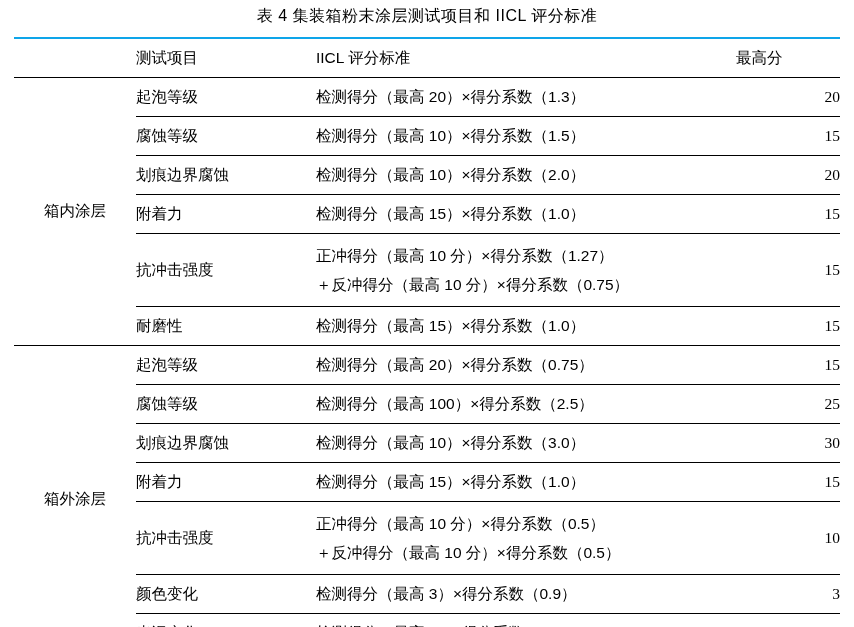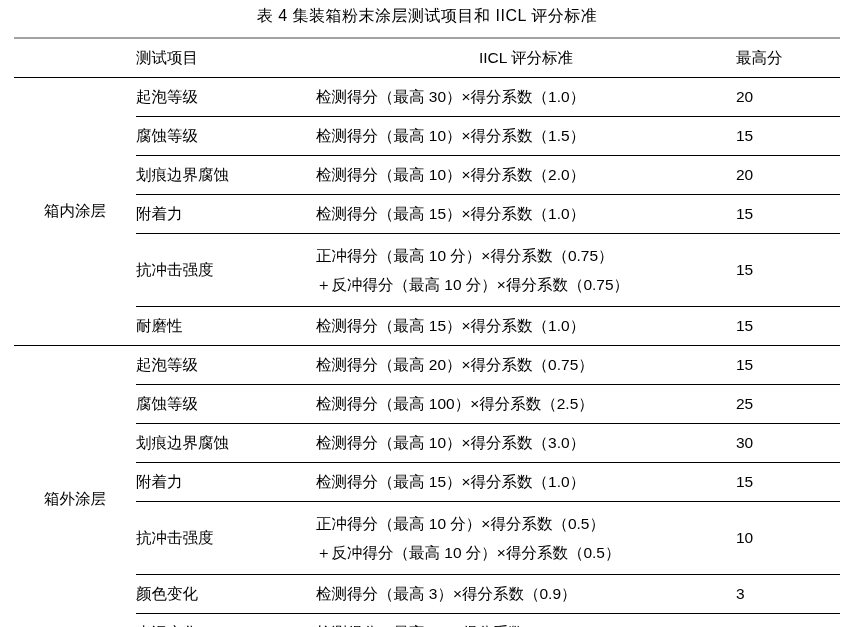--- a/index.html
+++ b/index.html
@@ -38,21 +38,21 @@
   table.data-table td, table.data-table th {
     padding: 0;
     vertical-align: middle;
     font-weight: normal;
   }
   .col-group { width: 122px; }
   .col-item  { width: 180px; }
   .col-rule  { width: 420px; }
   .col-score { width: 104px; }
 
-  .rule-top { border-top: 2px solid #a3a3a3; }
+  .rule-top { border-top: 2px solid #0ea5e9; }
   .rule-head-bottom { border-bottom: 1px solid #000; }
   .rule-section { border-bottom: 1.6px solid #000; }
   .rule-bottom { border-bottom: 2px solid #000; }
   .rule-thin { border-bottom: 1px solid #000; }
 
   .head-cell {
     height: 38px;
     font-size: 15.5px;
     font-family: "Liberation Sans", "DejaVu Sans", sans-serif;
   }
@@ -70,22 +70,22 @@
   .group-cell {
     text-align: center;
     font-size: 15.5px;
     font-family: "Liberation Sans", "DejaVu Sans", sans-serif;
   }
   .rule-line2 {
     display: block;
     line-height: 1.9;
   }
   .score-cell {
-    text-align: left;
-    font-family: Liberation Sans, sans-serif;
+    text-align: right;
+    font-family: Liberation Serif, serif;
     font-size: 15.5px;
   }
 </style>
 </head>
 <body>
 
 <div class="page">
 
   <div class="table-caption">表 4  集装箱粉末涂层测试项目和 IICL 评分标准</div>
 
@@ -93,51 +93,51 @@
     <colgroup>
       <col class="col-group">
       <col class="col-item">
       <col class="col-rule">
       <col class="col-score">
     </colgroup>
     <thead>
       <tr>
         <th class="head-cell rule-top rule-head-bottom"></th>
         <th class="head-cell rule-top rule-head-bottom pad-item" style="text-align:left;">测试项目</th>
-        <th class="head-cell rule-top rule-head-bottom pad-rule" style="text-align:center;">IICL 评分标准</th>
+        <th class="head-cell rule-top rule-head-bottom pad-rule" style="text-align:left;">IICL 评分标准</th>
         <th class="head-cell rule-top rule-head-bottom center">最高分</th>
       </tr>
     </thead>
     <tbody>
 
       <tr>
         <td class="group-cell rule-section" rowspan="6">箱内涂层</td>
         <td class="cell pad-item rule-thin">起泡等级</td>
-        <td class="cell pad-rule rule-thin">检测得分（最高 30）×得分系数（1.0）</td>
+        <td class="cell pad-rule rule-thin">检测得分（最高 20）×得分系数（1.3）</td>
         <td class="score-cell rule-thin">20</td>
       </tr>
       <tr>
         <td class="cell pad-item rule-thin">腐蚀等级</td>
         <td class="cell pad-rule rule-thin">检测得分（最高 10）×得分系数（1.5）</td>
         <td class="score-cell rule-thin">15</td>
       </tr>
       <tr>
         <td class="cell pad-item rule-thin">划痕边界腐蚀</td>
         <td class="cell pad-rule rule-thin">检测得分（最高 10）×得分系数（2.0）</td>
         <td class="score-cell rule-thin">20</td>
       </tr>
       <tr>
         <td class="cell pad-item rule-thin">附着力</td>
         <td class="cell pad-rule rule-thin">检测得分（最高 15）×得分系数（1.0）</td>
         <td class="score-cell rule-thin">15</td>
       </tr>
       <tr>
         <td class="cell cell-tall pad-item rule-thin">抗冲击强度</td>
         <td class="cell cell-tall pad-rule rule-thin">
-          <span class="rule-line2">正冲得分（最高 10 分）×得分系数（0.75）</span>
+          <span class="rule-line2">正冲得分（最高 10 分）×得分系数（1.27）</span>
           <span class="rule-line2">＋反冲得分（最高 10 分）×得分系数（0.75）</span>
         </td>
         <td class="score-cell rule-thin">15</td>
       </tr>
       <tr>
         <td class="cell pad-item rule-section">耐磨性</td>
         <td class="cell pad-rule rule-section">检测得分（最高 15）×得分系数（1.0）</td>
         <td class="score-cell rule-section">15</td>
       </tr>
 

